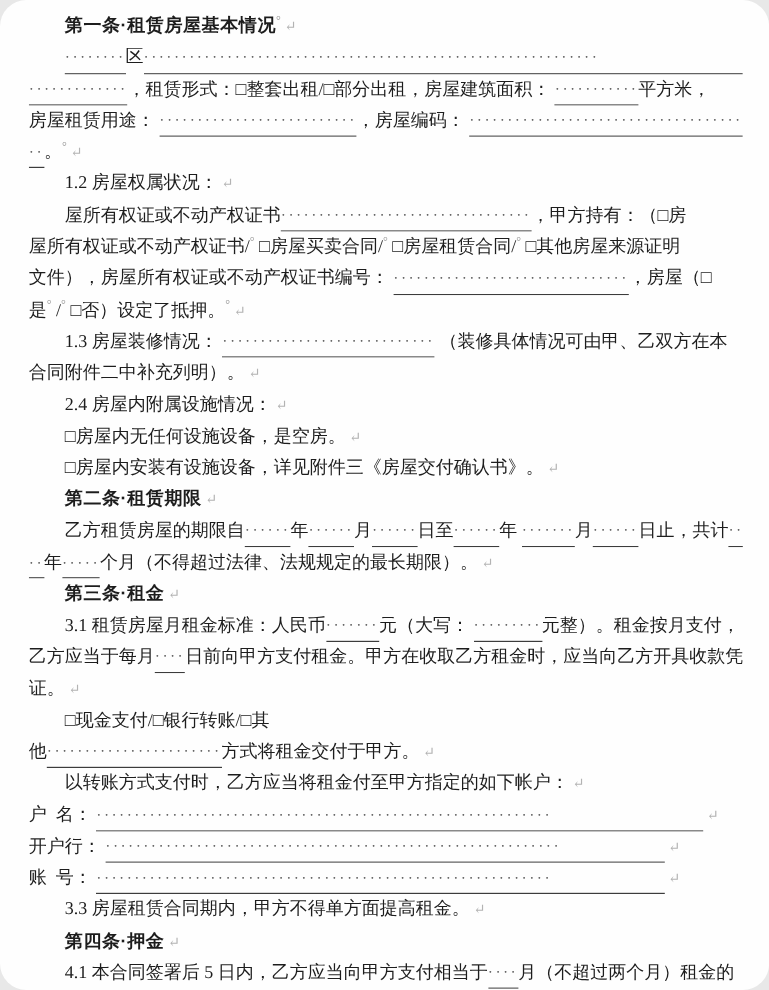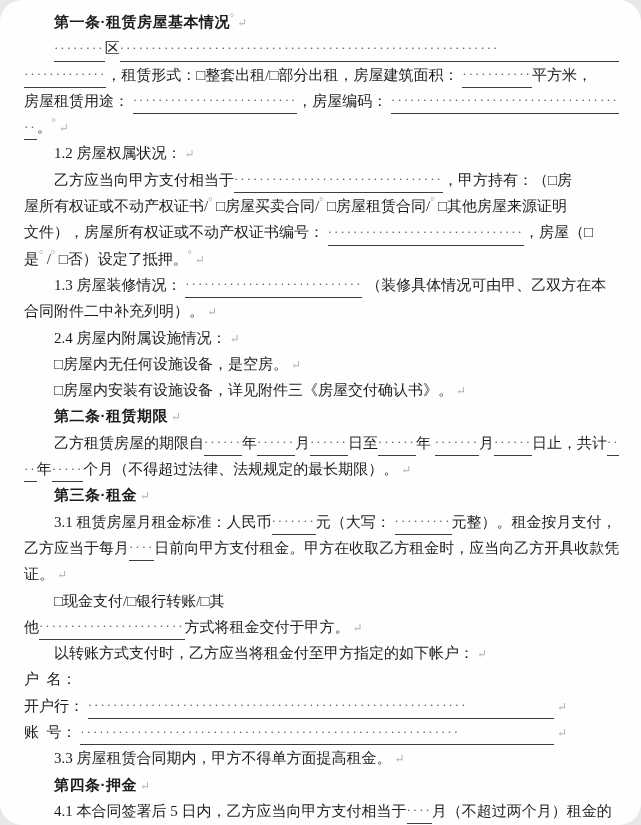--- a/index.html
+++ b/index.html
@@ -10,21 +10,21 @@
     overflow:hidden;
     font-family:"Liberation Serif","DejaVu Serif",serif;
     font-size:15px;color:#1d1d1d;border-radius:22px;
   }
   .line{
     display:flex;align-items:baseline;
     line-height:26.3px;height:26.3px;
     white-space:pre;overflow:hidden;
   }
   .line.indent{padding-left:30px;}
-  .line.account-a{padding-right:20px;flex-direction:column;}
+  .line.account-a{padding-right:20px;}
   .line.account-b{padding-right:52px;}
   .seg{flex:0 0 auto;}
   .seg.bold{
     font-family:"Liberation Sans","DejaVu Sans",sans-serif;
     font-weight:700;letter-spacing:.5px;
   }
   .seg.blank{
     border-bottom:1px solid #3c3c3c;
     color:#5a5a5a;letter-spacing:2px;font-size:13px;
     overflow:hidden;align-self:stretch;
@@ -39,21 +39,21 @@
 <body>
 
 <div class="page">
   <div>
       <div class="line indent"><span class="seg bold">第一条·租赁房屋基本情况</span><span class="seg deg">°</span><span class="seg ret">↵</span></div>
       <div class="line indent"><span class="seg blank">········</span><span class="seg text">区</span><span class="seg blank grow">····························································</span></div>
       <div class="line"><span class="seg blank">·············</span><span class="seg text">，租赁形式：</span><span class="seg cb">□</span><span class="seg text">整套出租/</span><span class="seg cb">□</span><span class="seg text">部分出租，房屋建筑面积： </span><span class="seg blank">···········</span><span class="seg text">平方米，</span></div>
       <div class="line"><span class="seg text">房屋租赁用途： </span><span class="seg blank">··························</span><span class="seg text">，房屋编码： </span><span class="seg blank grow">····························································</span></div>
       <div class="line"><span class="seg blank">··</span><span class="seg text">。</span><span class="seg deg">°</span><span class="seg ret">↵</span></div>
       <div class="line indent"><span class="seg text">1.2 房屋权属状况：</span><span class="seg ret">↵</span></div>
-      <div class="line indent"><span class="seg text">乙方应当向甲方支付相当于</span><span class="seg blank">·································</span><span class="seg text">，甲方持有：（</span><span class="seg cb">□</span><span class="seg text">房</span></div>
+      <div class="line indent"><span class="seg text">屋所有权证或不动产权证书</span><span class="seg blank">·································</span><span class="seg text">，甲方持有：（</span><span class="seg cb">□</span><span class="seg text">房</span></div>
       <div class="line"><span class="seg text">屋所有权证或不动产权证书/</span><span class="seg deg">°</span><span class="seg text"> </span><span class="seg cb">□</span><span class="seg text">房屋买卖合同/</span><span class="seg deg">°</span><span class="seg text"> </span><span class="seg cb">□</span><span class="seg text">房屋租赁合同/</span><span class="seg deg">°</span><span class="seg text"> </span><span class="seg cb">□</span><span class="seg text">其他房屋来源证明</span></div>
       <div class="line"><span class="seg text">文件），房屋所有权证或不动产权证书编号： </span><span class="seg blank">·······························</span><span class="seg text">，房屋（</span><span class="seg cb">□</span></div>
       <div class="line"><span class="seg text">是</span><span class="seg deg">°</span><span class="seg text"> /</span><span class="seg deg">°</span><span class="seg text"> </span><span class="seg cb">□</span><span class="seg text">否）设定了抵押。</span><span class="seg deg">°</span><span class="seg ret">↵</span></div>
       <div class="line indent"><span class="seg text">1.3 房屋装修情况： </span><span class="seg blank">····························</span><span class="seg text"> （装修具体情况可由甲、乙双方在本</span></div>
       <div class="line"><span class="seg text">合同附件二中补充列明）。</span><span class="seg ret">↵</span></div>
       <div class="line indent"><span class="seg text">2.4 房屋内附属设施情况：</span><span class="seg ret">↵</span></div>
       <div class="line indent"><span class="seg cb">□</span><span class="seg text">房屋内无任何设施设备，是空房。</span><span class="seg ret">↵</span></div>
       <div class="line indent"><span class="seg cb">□</span><span class="seg text">房屋内安装有设施设备，详见附件三《房屋交付确认书》。</span><span class="seg ret">↵</span></div>
       <div class="line indent"><span class="seg bold">第二条·租赁期限</span><span class="seg ret">↵</span></div>
       <div class="line indent"><span class="seg text">乙方租赁房屋的期限自</span><span class="seg blank">······</span><span class="seg text">年</span><span class="seg blank">······</span><span class="seg text">月</span><span class="seg blank">······</span><span class="seg text">日至</span><span class="seg blank">······</span><span class="seg text">年 </span><span class="seg blank">·······</span><span class="seg text">月</span><span class="seg blank">······</span><span class="seg text">日止，共计</span><span class="seg blank grow">····························</span></div>

